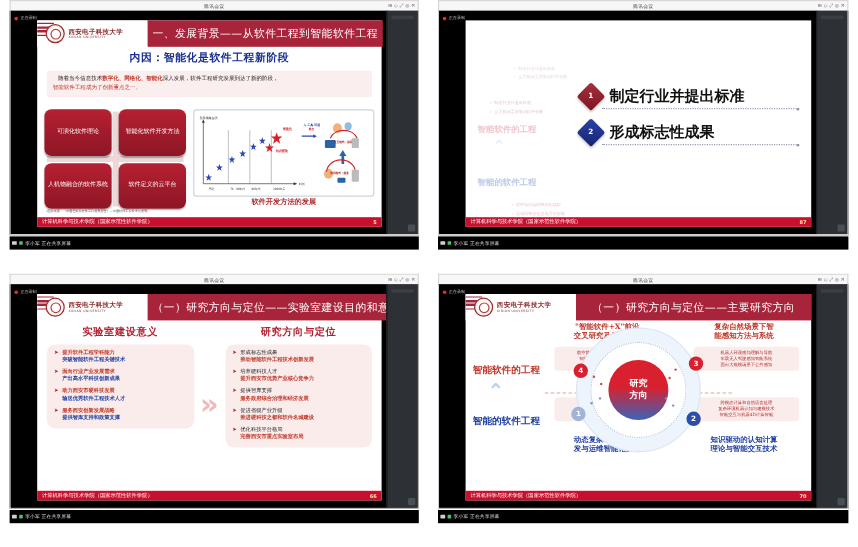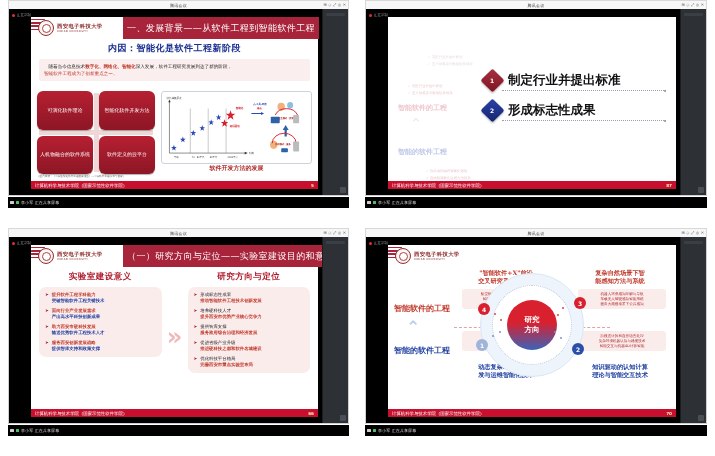--- a/index.html
+++ b/index.html
@@ -596,20 +596,23 @@
                 <i></i>
                 <i></i>
               </div>
             <div class="logo-zone">
               <div class="seal"></div>
               <div class="uni">
                 <div class="uni-cn">西安电子科技大学</div>
                 <div class="uni-en">XIDIAN UNIVERSITY</div>
               </div>
             </div>
+            <div class="title-band">
+              <div class="slide-title">（一）研究方向与定位——主要研究方向</div>
+            </div>
           </div>
 
           <div class="slide-body">
             <div class="s4">
 
               <div class="s4-left-lbl" style="top:36px; color:#c0392b">智能软件的工程</div>
               <div class="s4-up">⌃</div>
               <div class="s4-left-lbl" style="top:78px; color:#1f3fa0">智能的软件工程</div>
 
               <div class="hline" style="left:66px; right:66px; top:60px"></div>

